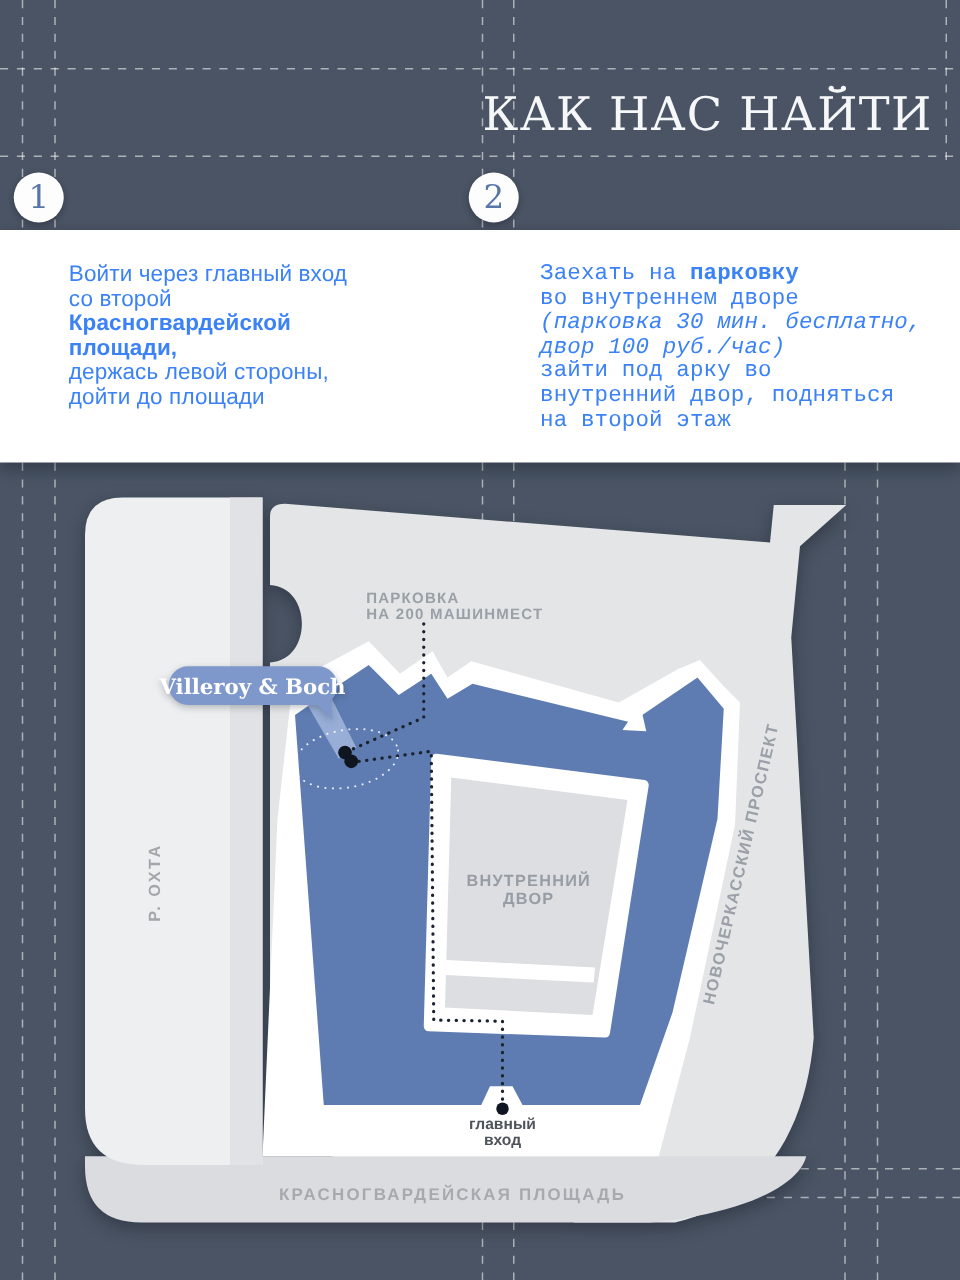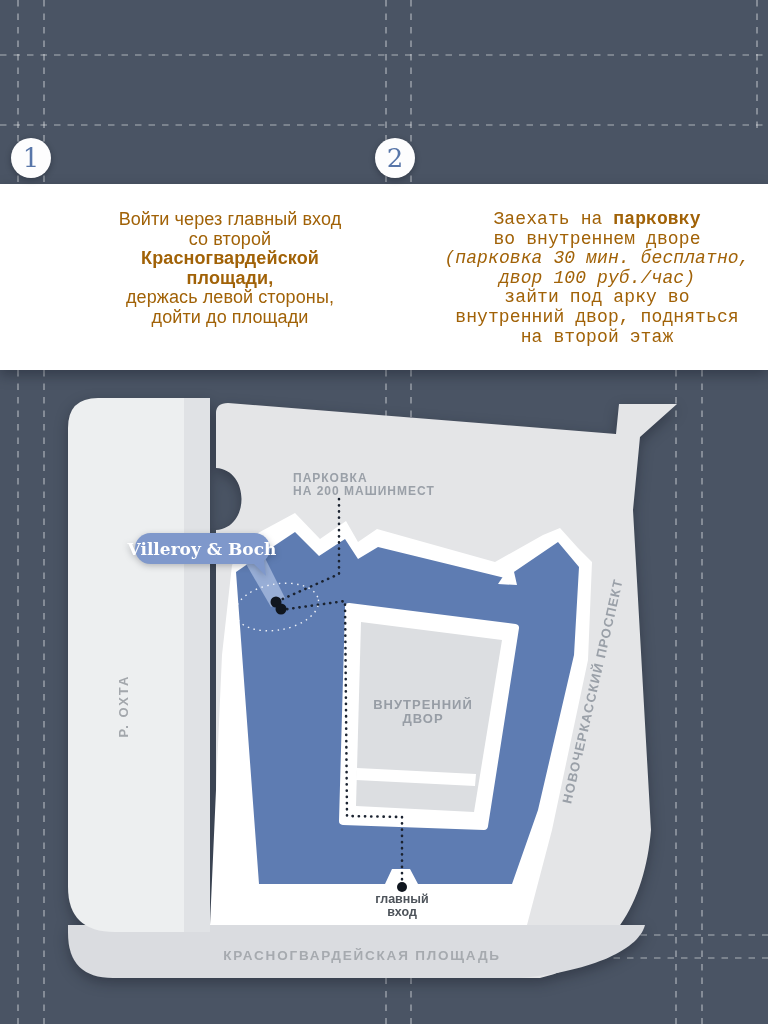--- a/index.html
+++ b/index.html
@@ -6,22 +6,22 @@
   .page{position:relative;width:768px;height:1024px;background:#4a5464;overflow:hidden;
         font-family:"Liberation Sans",sans-serif;}
   svg{display:block;}
   .grid-svg{position:absolute;left:0;top:0;z-index:1;}
   .map-svg{position:absolute;left:0;top:370px;z-index:2;}
   .page-title{position:absolute;top:70px;right:22px;z-index:3;color:#f6f7f9;
         font-family:"DejaVu Serif","Liberation Serif",serif;font-size:37px;
         letter-spacing:1px;white-space:nowrap;}
   .panel{position:absolute;left:0;top:184px;width:768px;height:186px;background:#ffffff;
         z-index:3;box-shadow:0 5px 12px rgba(12,17,28,.35);}
-  .col{position:absolute;top:26px;font-size:18px;line-height:19.6px;color:#a16207;
-        letter-spacing:.1px;text-align:center;}
+  .col{position:absolute;top:26px;font-size:18px;line-height:19.6px;color:#3b82f6;
+        letter-spacing:.1px;}
   .col-1{left:55px;width:350px;}
   .col-2{left:432px;width:330px;font-family:Liberation Mono, monospace;}
   .line{display:block;white-space:nowrap;}
   .b{font-weight:700;}
   .i{font-style:italic;}
   .badge{position:absolute;width:40px;height:40px;border-radius:50%;background:#fdfdfe;
         z-index:4;text-align:center;line-height:41px;font-size:26px;color:#5876a9;
         font-family:"DejaVu Serif","Liberation Serif",serif;
         box-shadow:0 2px 6px rgba(5,10,20,.3);}
   .badge-1{left:11px;top:138px;}
@@ -46,20 +46,21 @@
       <line x1="411" y1="370" x2="411" y2="1024"></line>
       <line x1="676" y1="370" x2="676" y2="1024"></line>
       <line x1="702" y1="370" x2="702" y2="1024"></line>
       <line x1="0" y1="55" x2="768" y2="55"></line>
       <line x1="0" y1="125" x2="768" y2="125"></line>
       <line x1="600" y1="935" x2="768" y2="935"></line>
       <line x1="600" y1="958" x2="768" y2="958"></line>
     </g>
   </svg>
 
+  <div class="page-title">КАК НАС НАЙТИ</div>
 
   <div class="panel">
     <div class="col col-1">
       <span class="line">Войти через главный вход</span>
       <span class="line">со второй</span>
       <span class="line b">Красногвардейской</span>
       <span class="line b">площади,</span>
       <span class="line">держась левой стороны,</span>
       <span class="line">дойти до площади</span>
     </div>

